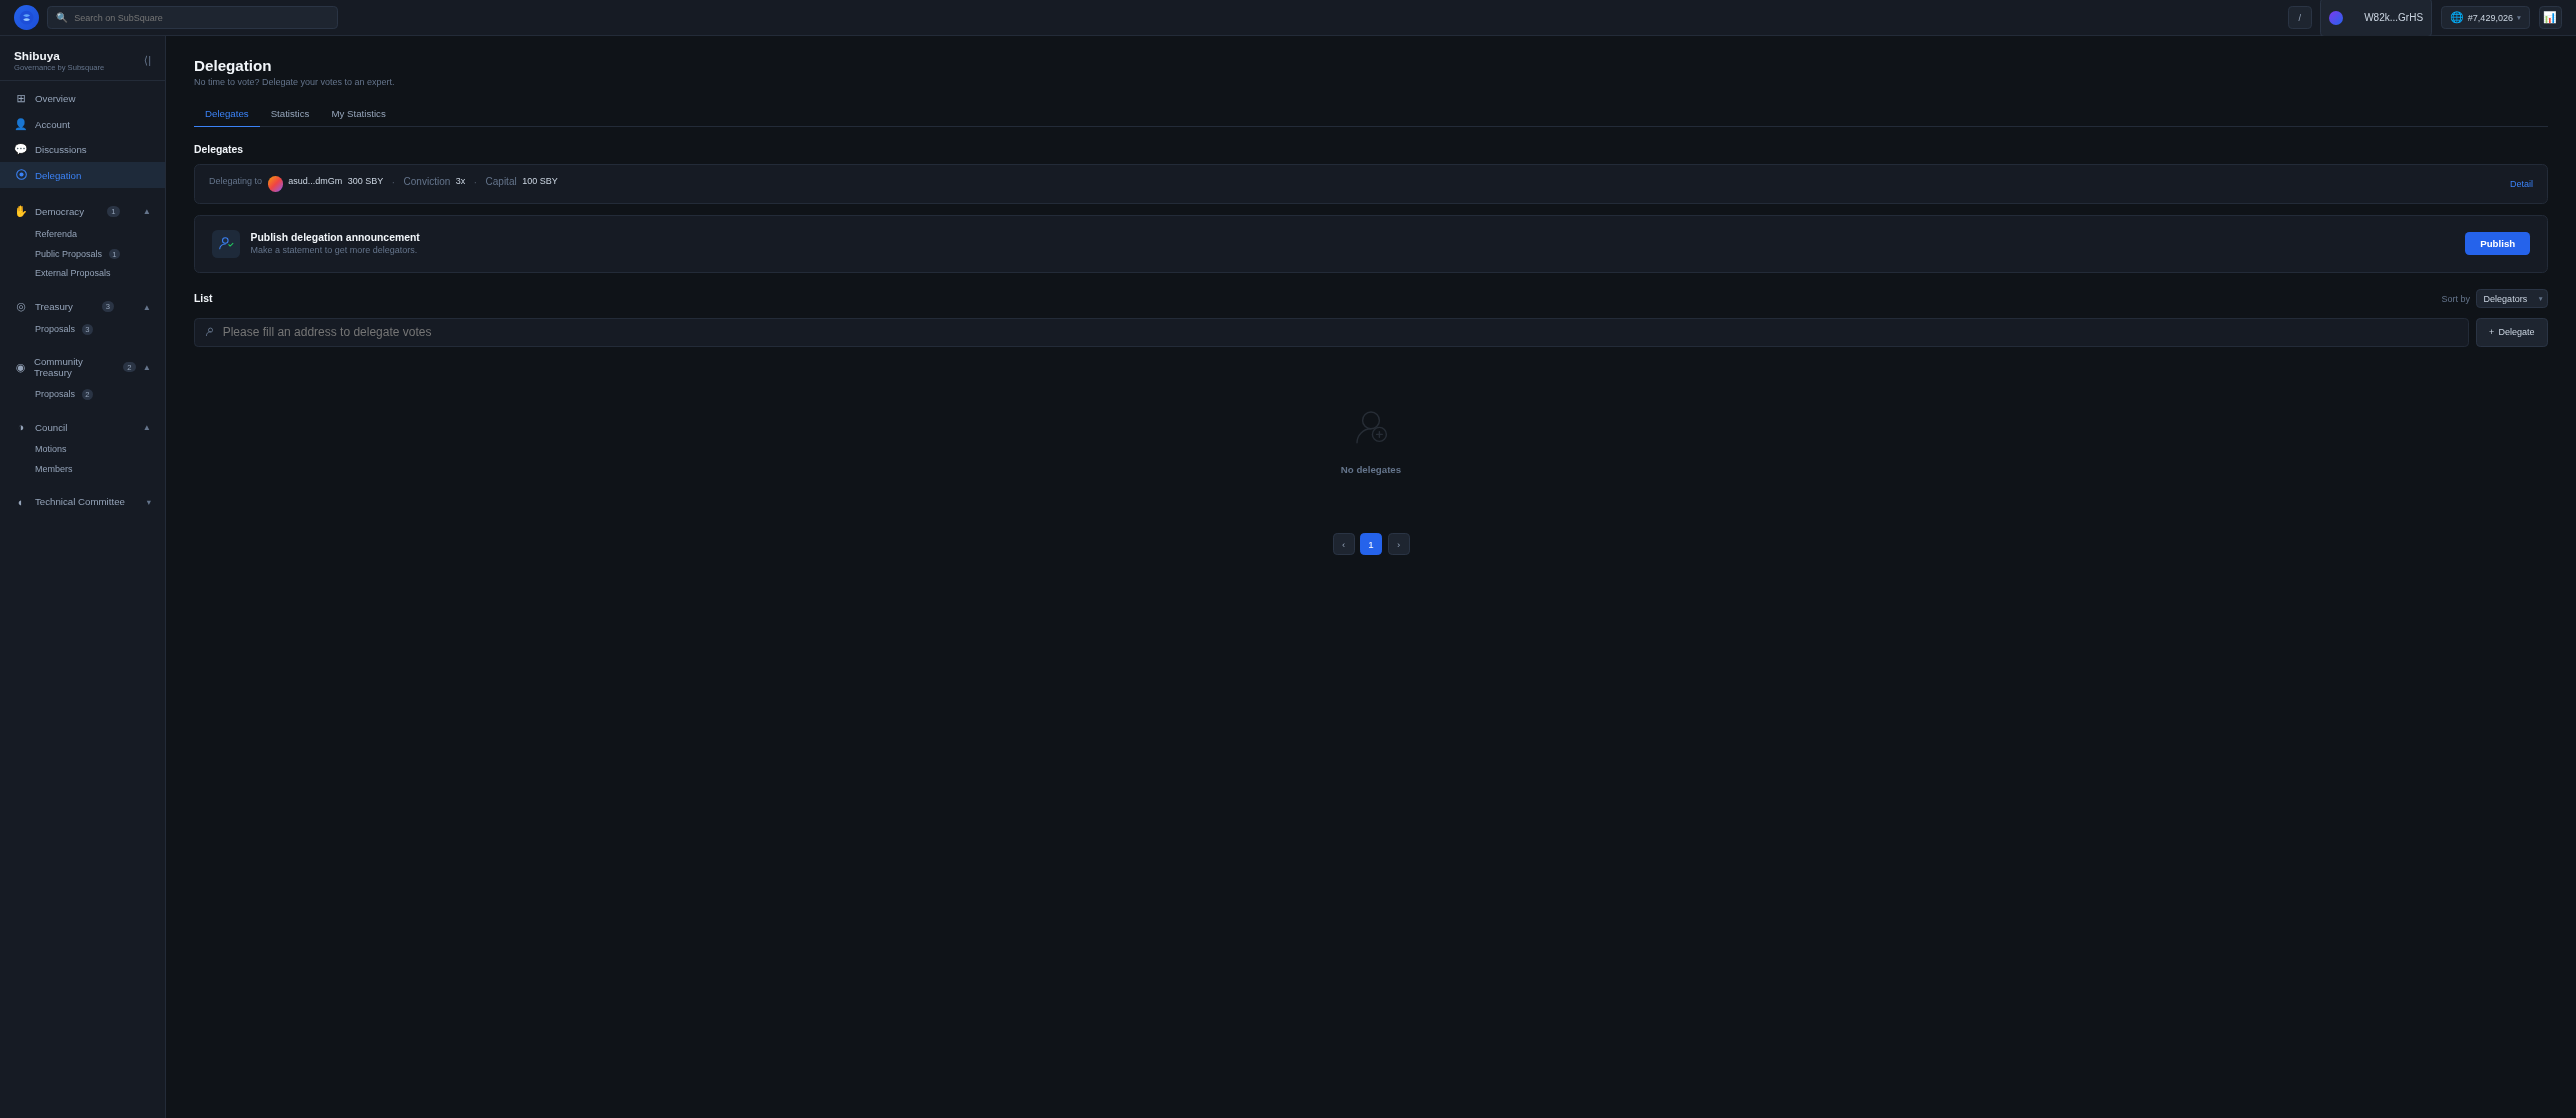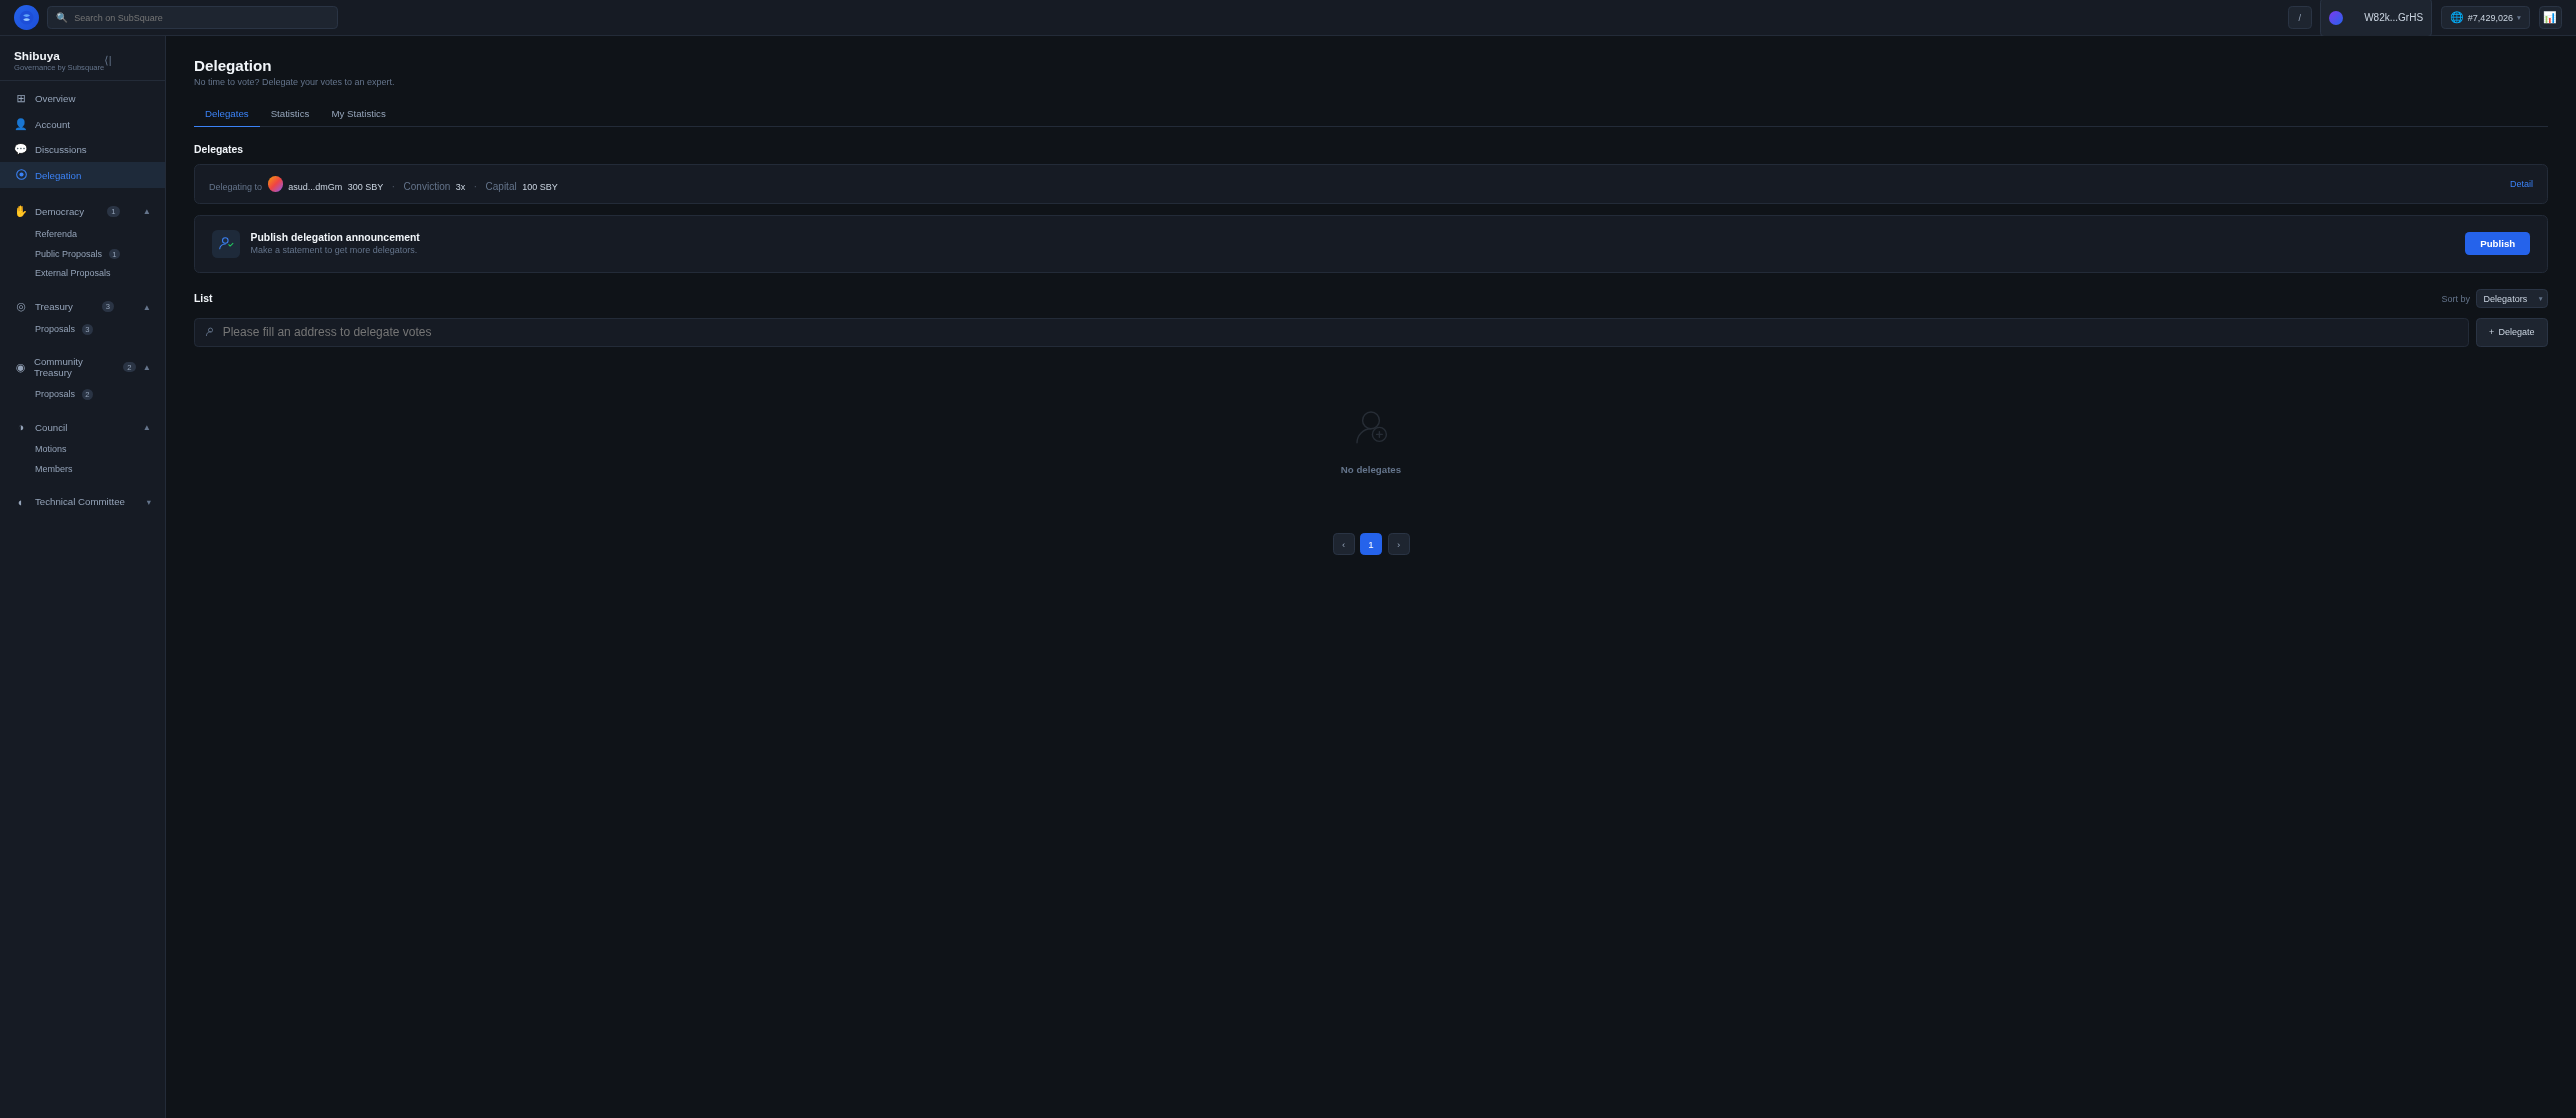--- a/index.html
+++ b/index.html
@@ -110,21 +110,21 @@
       border-right: 0.7px solid #232b38;
       overflow-y: auto;
       flex-shrink: 0;
       padding-bottom: 14px;
     }
     .sidebar-brand {
       padding: 12.5px 14px 8.3px;
       border-bottom: 0.7px solid #232b38;
       display: flex;
       align-items: center;
-      justify-content: flex-start;
+      justify-content: space-between;
     }
     .brand-text h2 {
       font-size: 11.8px;
       font-weight: 700;
       color: #f1f5f9;
     }
     .brand-text p {
       font-size: 7.6px;
       color: #64748b;
     }
@@ -224,21 +224,21 @@
       border: 0.7px solid #232b38;
       border-radius: 5.5px;
       padding: 11px 14px;
       margin-bottom: 11px;
       display: flex;
       align-items: center;
       gap: 8.3px;
     }
     .delegation-info {
       display: flex;
-      align-items: flex-end;
+      align-items: flex-start;
       gap: 5.5px;
       flex: 1;
       flex-wrap: wrap;
     }
     .delegating-label { font-size: 9px; color: #64748b; }
     .delegate-avatar {
       width: 15.2px; height: 15.2px;
       border-radius: 50%;
       background: linear-gradient(135deg, #f59e0b, #ef4444, #8b5cf6);
     }

